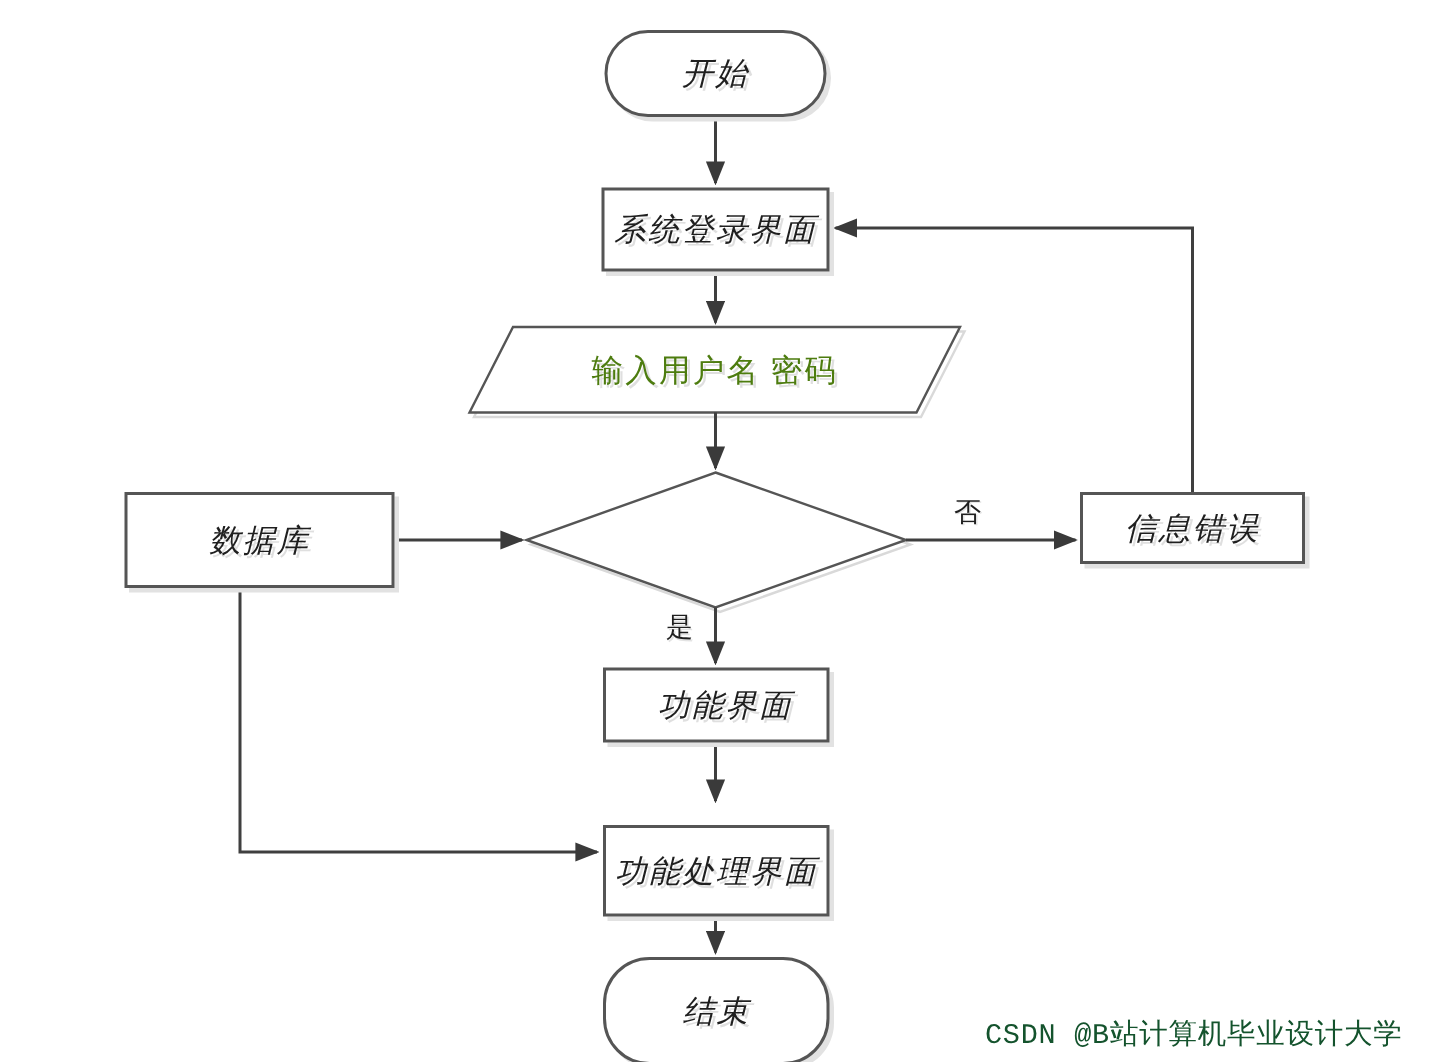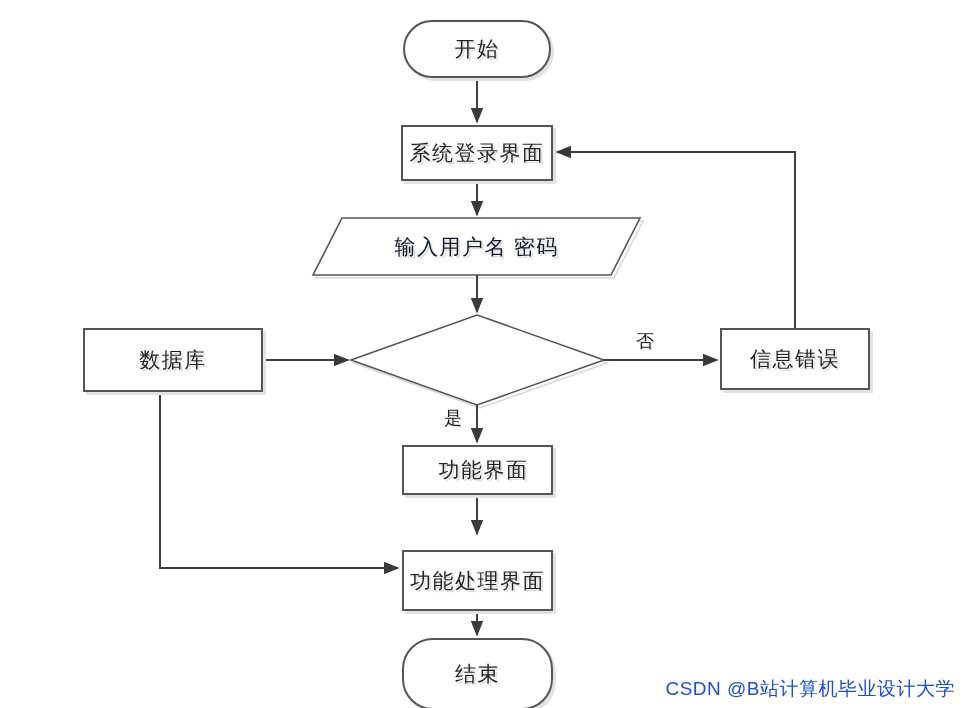--- a/index.html
+++ b/index.html
@@ -46,53 +46,54 @@
     background: #ffffff;
     border: 2px solid #555555;
     box-shadow: 3px 3px 0 0 #e2e2e2;
     color: #1f1f1f;
     font-size: 21px;
     letter-spacing: 1.5px;
     text-align: right;
     text-shadow: 2px 2px 0 rgba(185,185,185,0.45);
     white-space: nowrap;
     z-index: 2;
+    font-style: italic;
   }
   .stadium {
     border-radius: 31px;
   }
   .shape-label {
     position: absolute;
     display: flex;
     align-items: center;
     justify-content: center;
-    color: #0f172a;
+    color: #4d7c0f;
     font-size: 21px;
     letter-spacing: 1.5px;
     text-align: center;
     text-shadow: 2px 2px 0 rgba(185,185,185,0.45);
     white-space: nowrap;
     z-index: 2;
   }
   .edge-label {
     position: absolute;
     display: flex;
     align-items: center;
     justify-content: center;
     color: #1f1f1f;
     font-size: 18px;
     text-shadow: 1px 1px 0 rgba(185,185,185,0.4);
     z-index: 2;
   }
   .watermark {
     position: absolute;
-    right: 12px;
+    right: 32px;
     bottom: 6px;
-    color: #1d4ed8;
-    font-family: Liberation Sans, sans-serif;
+    color: #14532d;
+    font-family: Liberation Mono, monospace;
     font-size: 19px;
     letter-spacing: 0.5px;
     z-index: 3;
   }
 </style>
 </head>
 <body>
 
 <div class="canvas">
 
@@ -129,21 +130,21 @@
     <span>系统登录界面</span>
   </div>
 
   <div class="shape-label" style="left:313px; top:218px; width:327px; height:57px;">输入用户名 密码</div>
 
 
   <div class="node" style="left:83px; top:328px; width:180px; height:64px;">
     <span>数据库</span>
   </div>
 
-  <div class="node" style="left:720px; top:328px; width:150px; height:62px;">
+  <div class="node" style="left:720px; top:328px; width:150px; height:48px;">
     <span>信息错误</span>
   </div>
 
   <div class="node" style="left:402px; top:445px; width:151px; height:50px;padding-left:12px;">
     <span>功能界面</span>
   </div>
 
   <div class="node" style="left:402px; top:550px; width:151px; height:61px;">
     <span>功能处理界面</span>
   </div>

